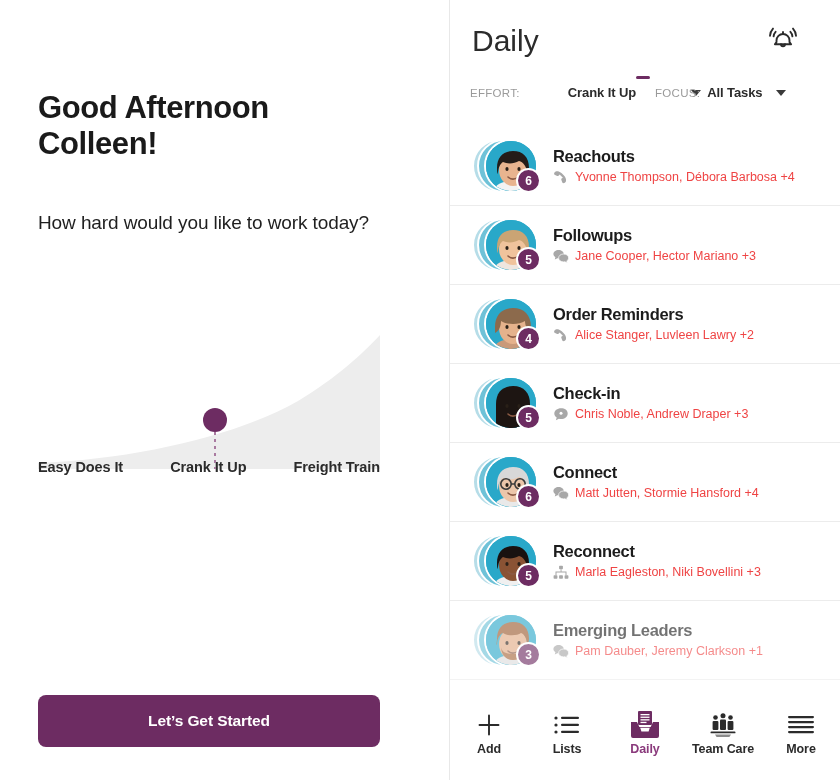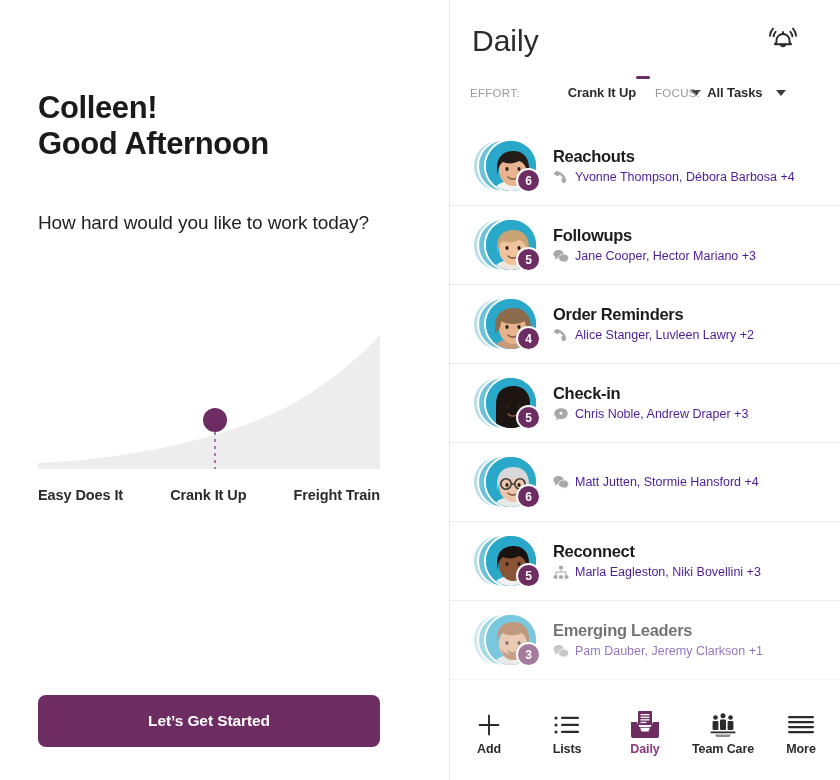--- a/index.html
+++ b/index.html
@@ -42,21 +42,21 @@
     background: #6d2c62; z-index: 4;
   }
   #knob-stem {
     position: absolute; left: 214px; top: 432px;
     width: 2px; height: 37px;
     background: repeating-linear-gradient(to bottom,
       #a97aa0 0px, #a97aa0 3px, rgba(255,255,255,0) 3px, rgba(255,255,255,0) 7px);
     z-index: 3;
   }
   #effort-labels {
-    position: absolute; left: 38px; top: 487px; width: 342px;
+    position: absolute; left: 38px; top: 459px; width: 342px;
     display: flex; justify-content: space-between;
   }
   .effort-label {
     font-size: 14.5px; font-weight: 700; color: #2b2b2b;
     letter-spacing: -0.1px; white-space: nowrap;
   }
 
   #start-button {
     position: absolute; left: 38px; top: 695px;
     width: 342px; height: 52px; border-radius: 8px;
@@ -134,21 +134,21 @@
     z-index: 5;
   }
 
   .task-text { flex: 1; padding-left: 11px; min-width: 0; }
   .task-title {
     font-size: 16.5px; font-weight: 700; color: #1c1c1c;
     letter-spacing: -0.3px; line-height: 1.15; margin-bottom: 3px;
   }
   .task-sub {
     display: flex; align-items: center;
-    font-size: 12.5px; color: #4c1d95; line-height: 1.35;
+    font-size: 12.5px; color: #ef4444; line-height: 1.35;
   }
   .sub-icon {
     flex: 0 0 16px; width: 16px; height: 15px; margin-right: 6px;
     margin-top: 1px; color: #a8a8a8;
   }
   .sub-names { flex: 1; }
 
   
   #bottom-nav {
     position: absolute; left: 0px; top: 700px;
@@ -171,22 +171,22 @@
   }
 </style>
 </head>
 <body>
 
 <div id="app">
 
   <div id="left-panel">
 
     <div id="greeting">
+      <div>Good Afternoon</div>
       <div>Colleen!</div>
-      <div>Good Afternoon</div>
     </div>
 
     <div id="prompt">How hard would you like to work today?</div>
 
     <div id="effort-chart">
       <svg viewBox="0 0 342 142" preserveAspectRatio="none" aria-hidden="true">
         <path d="M0,136 C100,132 200,108 260,74 C300,50 325,26 342,8 L342,142 L0,142 Z" fill="#ededed"></path>
       </svg>
     </div>
     <div id="knob"></div>
@@ -357,20 +357,21 @@
                   <ellipse cx="33" cy="28" rx="1.6" ry="2" fill="#2a2018"></ellipse>
                   <path d="M22 36c3 2.6 7 2.6 10 0" stroke="#8a5a44" stroke-width="1.6" fill="none" stroke-linecap="round"></path>
                   <circle cx="20" cy="27" r="5.2" fill="none" stroke="#3a3a3a" stroke-width="1.6"></circle>
                   <circle cx="34" cy="27" r="5.2" fill="none" stroke="#3a3a3a" stroke-width="1.6"></circle>
                   <path d="M25.2 27h3.6" stroke="#3a3a3a" stroke-width="1.6"></path>
                 </svg></span>
             </div>
             <div class="badge">6</div>
           </div>
           <div class="task-text">
+            <div class="task-title">Connect</div>
             <div class="task-sub">
               <span class="sub-icon"><svg width="16" height="15" viewBox="0 0 16 15">
                   <path d="M5.6 1.0C2.7 1.0.4 2.8.4 5.1c0 1.3.8 2.5 2 3.2L1.8 10.5l2.6-1.2c.4.1.8.1 1.2.1 2.9 0 5.2-1.8 5.2-4.2S8.5 1.0 5.6 1.0z" fill="#a8a8a8"></path>
                   <path d="M10.6 5.0c2.9 0 5.0 1.7 5.0 3.9 0 1.2-.7 2.3-1.8 3l.5 2-2.4-1.1c-.4.1-.8.1-1.3.1-2.9 0-5.0-1.7-5.0-3.9S7.7 5.0 10.6 5.0z" fill="#a8a8a8" stroke="#ffffff" stroke-width="0.7"></path>
                 </svg></span>
               <span class="sub-names">Matt Jutten, Stormie Hansford +4</span>
             </div>
           </div>
         </div>
         <div class="task-row">

